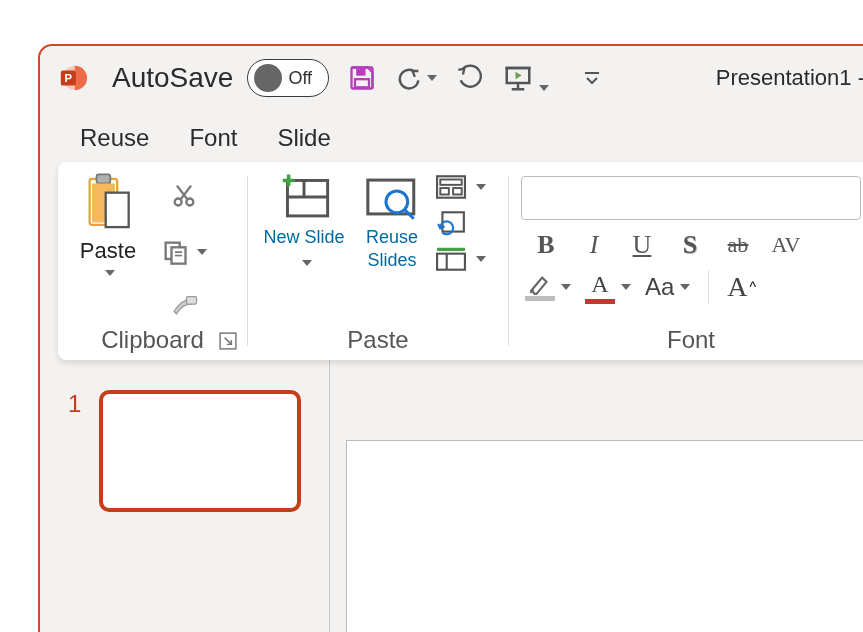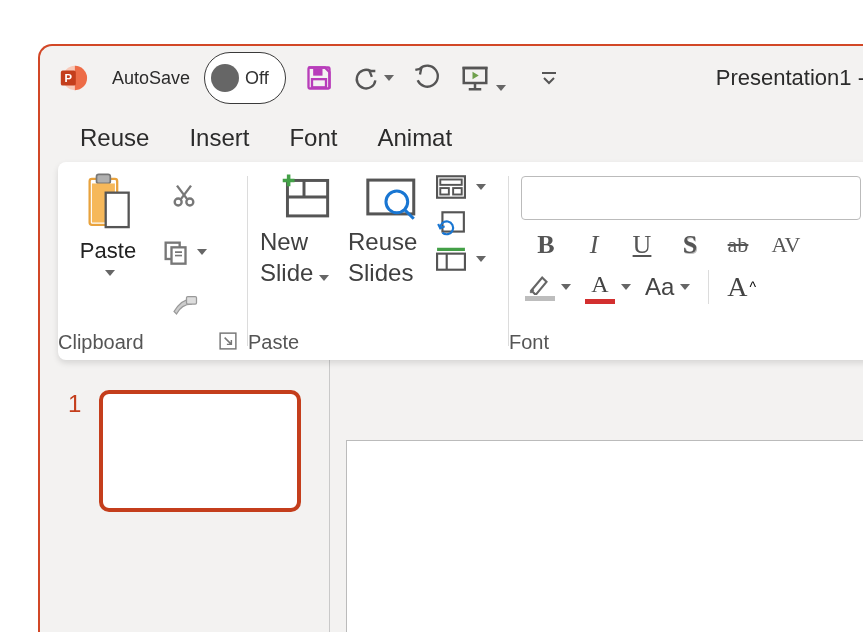--- a/index.html
+++ b/index.html
@@ -32,27 +32,27 @@
   height: 64px;
   padding: 0 18px;
   gap: 14px;
 }
 .app-icon {
   width: 30px;
   height: 30px;
   position: relative;
 }
 .autosave-label {
-  font-size: 18px;
+  font-size: 28px;
   color: #2b2b2b;
   margin-left: 10px;
 }
 .toggle {
   width: 82px;
-  height: 52px;
+  height: 38px;
   border-radius: 30px;
   border: 1.5px solid #3a3a3a;
   background: #fff;
   display: flex;
   align-items: center;
   padding: 0 6px;
   gap: 6px;
 }
 .toggle-knob {
   width: 28px; height: 28px;
@@ -120,42 +120,42 @@
 }
 .ribbon-sep {
   border-left: 1px solid #dcdcdc;
   margin: 14px 0;
 }
 .group-body { display: flex; flex: 1;}
 .group-label {
   position: absolute;
   bottom: 6px;
   left: 0; right: 0;
-  text-align: left;
-  font-size: 20px;
+  text-align: center;
+  font-size: 24px;
   color: #555;
 }
 .dialog-launcher {
   position: absolute;
   right: 8px;
   bottom: 8px;
   width: 20px;
   height: 20px;
 }
 
 
 .paste-btn { display: flex; flex-direction: column; align-items: center; width: 76px;}
 .paste-label { font-size: 22px; color: #222; margin-top: 4px;}
 .paste-caret { margin-top: 6px;}
 .clipboard-mini { display: flex; flex-direction: column; justify-content: space-around; padding-left: 8px; gap: 10px;}
 .mini-btn { display:flex; align-items:center; gap:4px; width:60px; height:40px; justify-content:center;}
 
 
 .big-btn { display: flex; flex-direction: column; align-items: center; width: 88px;}
-.big-btn-label { font-size: 24px; color: #404040; text-align:left; line-height:1.3; margin-top:4px;}
+.big-btn-label { font-size: 18px; color: #0369a1; text-align:center; line-height:1.3; margin-top:4px;}
 .layout-col { display:flex; flex-direction:column; gap:10px; padding:2px 0;}
 .layout-row { display:flex; align-items:center; gap:6px;}
 
 
 .font-body { display:flex; flex-direction:column; gap:10px; padding-top:4px;}
 .font-input {
   height: 44px;
   width: 340px;
   border: 1px solid #bbb;
   border-radius: 4px;
@@ -254,23 +254,22 @@
         <line x1="3" y1="5" x2="17" y2="5" stroke="#555" stroke-width="2"></line>
         <path d="M5 10 l5 5 l5 -5" fill="none" stroke="#555" stroke-width="2"></path>
       </svg>
     </div>
 
     <span class="doc-title">Presentation1  -</span>
   </div>
 
   <div class="tabstrip">
     <div class="tab">Reuse</div>
-    <div class="tab">Insert</div>
     <div class="tab">Font</div>
-    <div class="tab">Animat</div>
+    <div class="tab">Slide</div>
   </div>
 
   <div class="ribbon">
 
     <div class="ribbon-group" style="width:210px;">
       <div class="group-body">
         <div class="paste-btn">
           <svg width="56" height="62" viewBox="0 0 48 54">
             <rect x="8" y="6" width="24" height="40" rx="2" fill="#fff" stroke="#e8a23d" stroke-width="2"></rect>
             <rect x="14" y="2" width="12" height="8" rx="2" fill="#b0b0b0"></rect>

